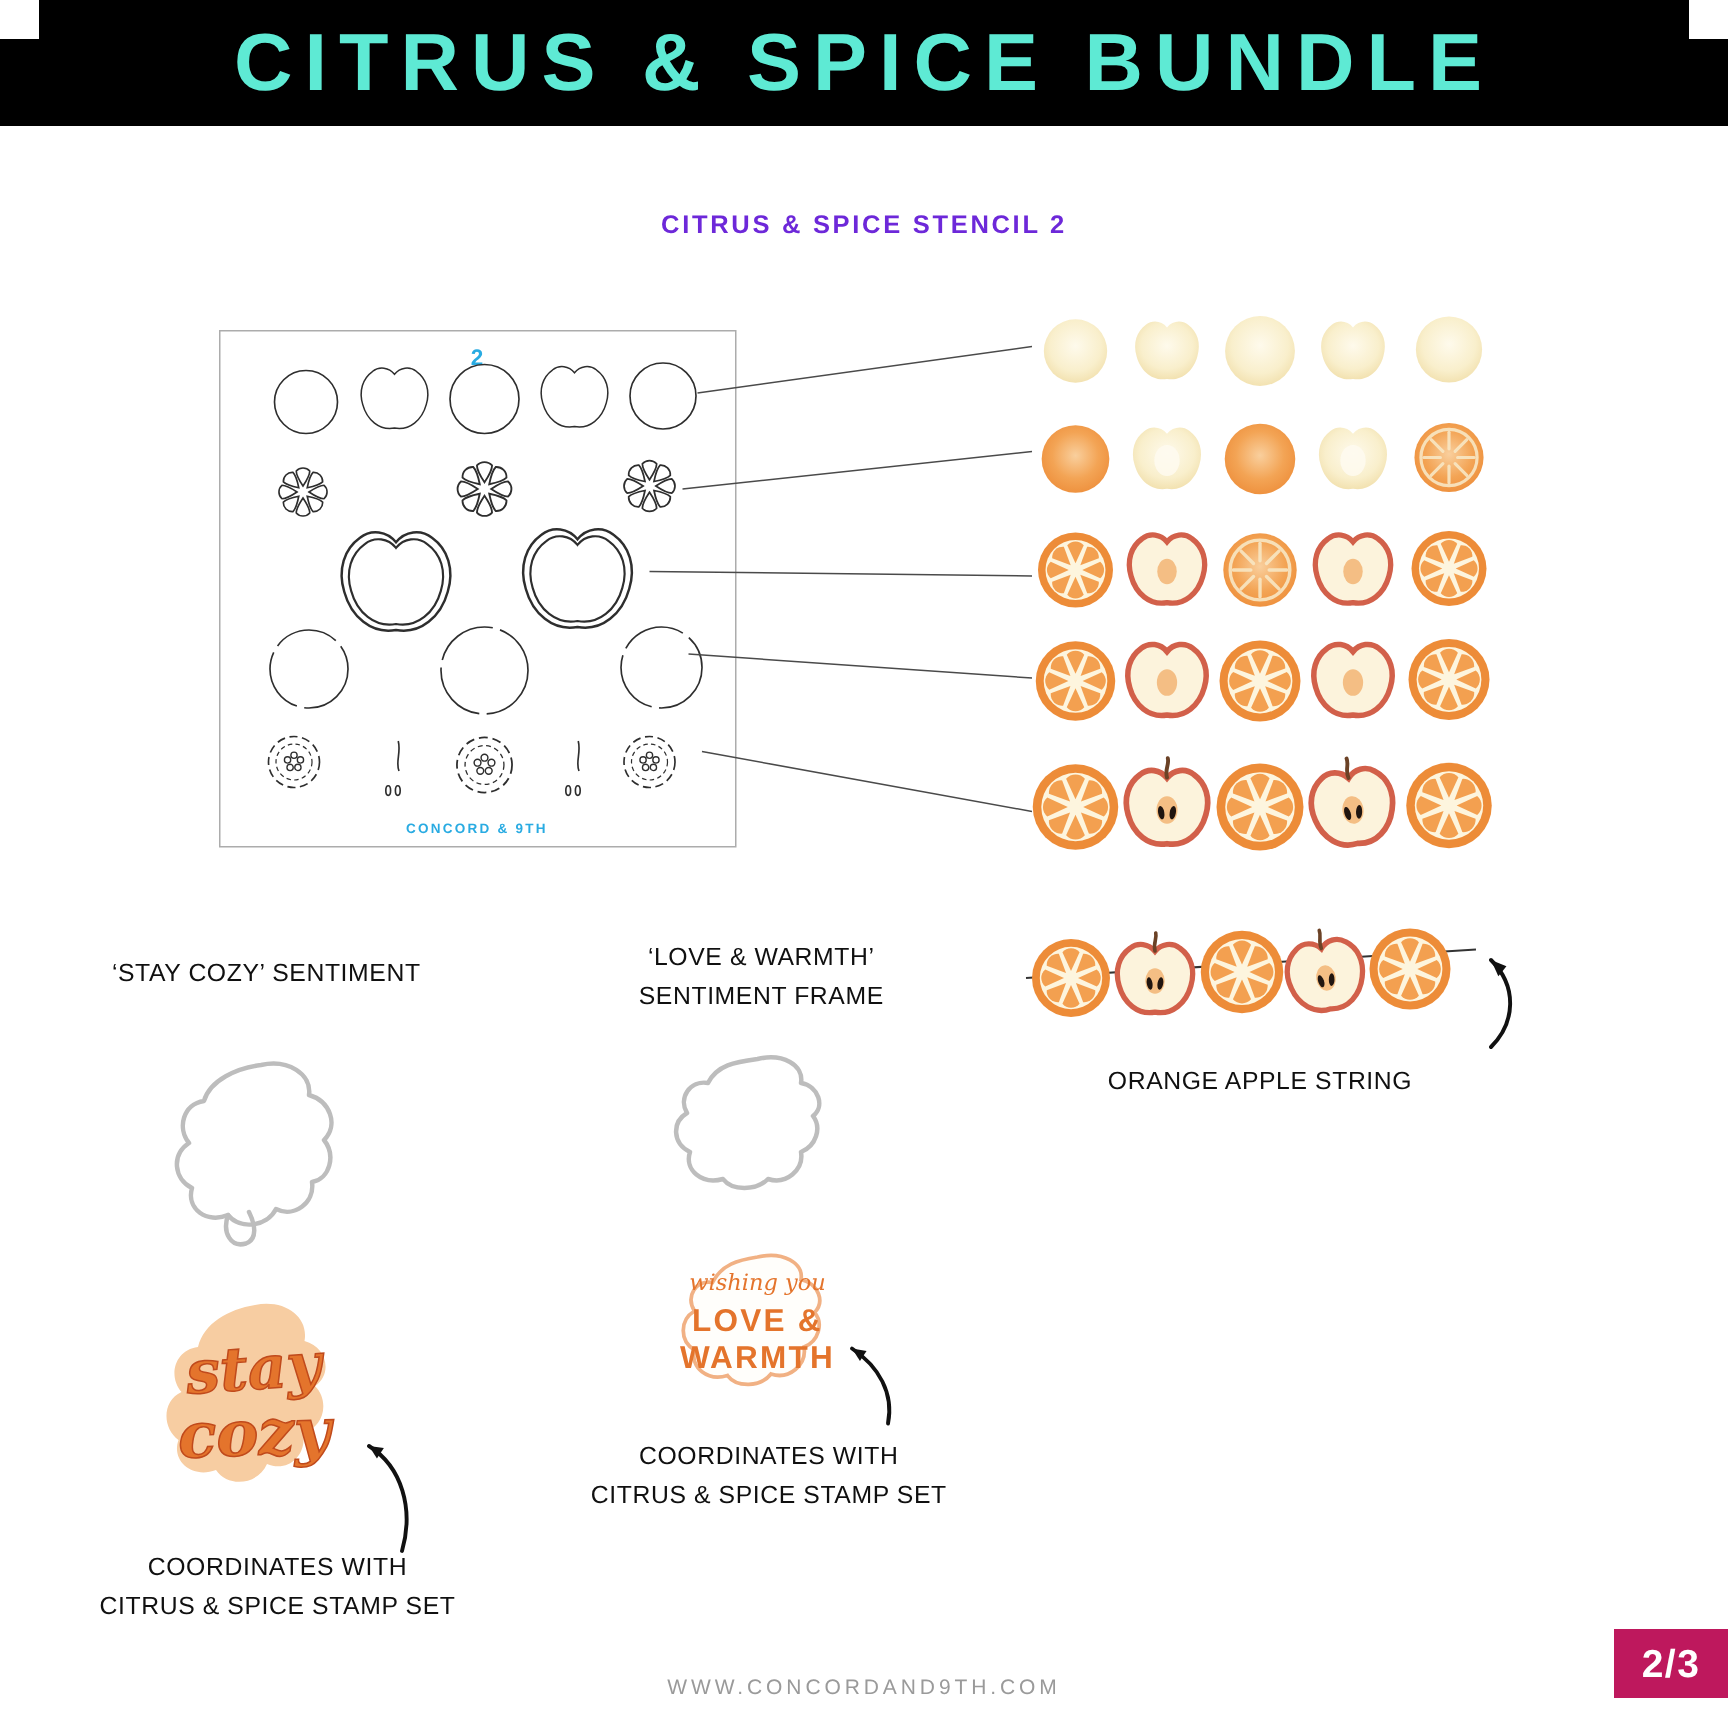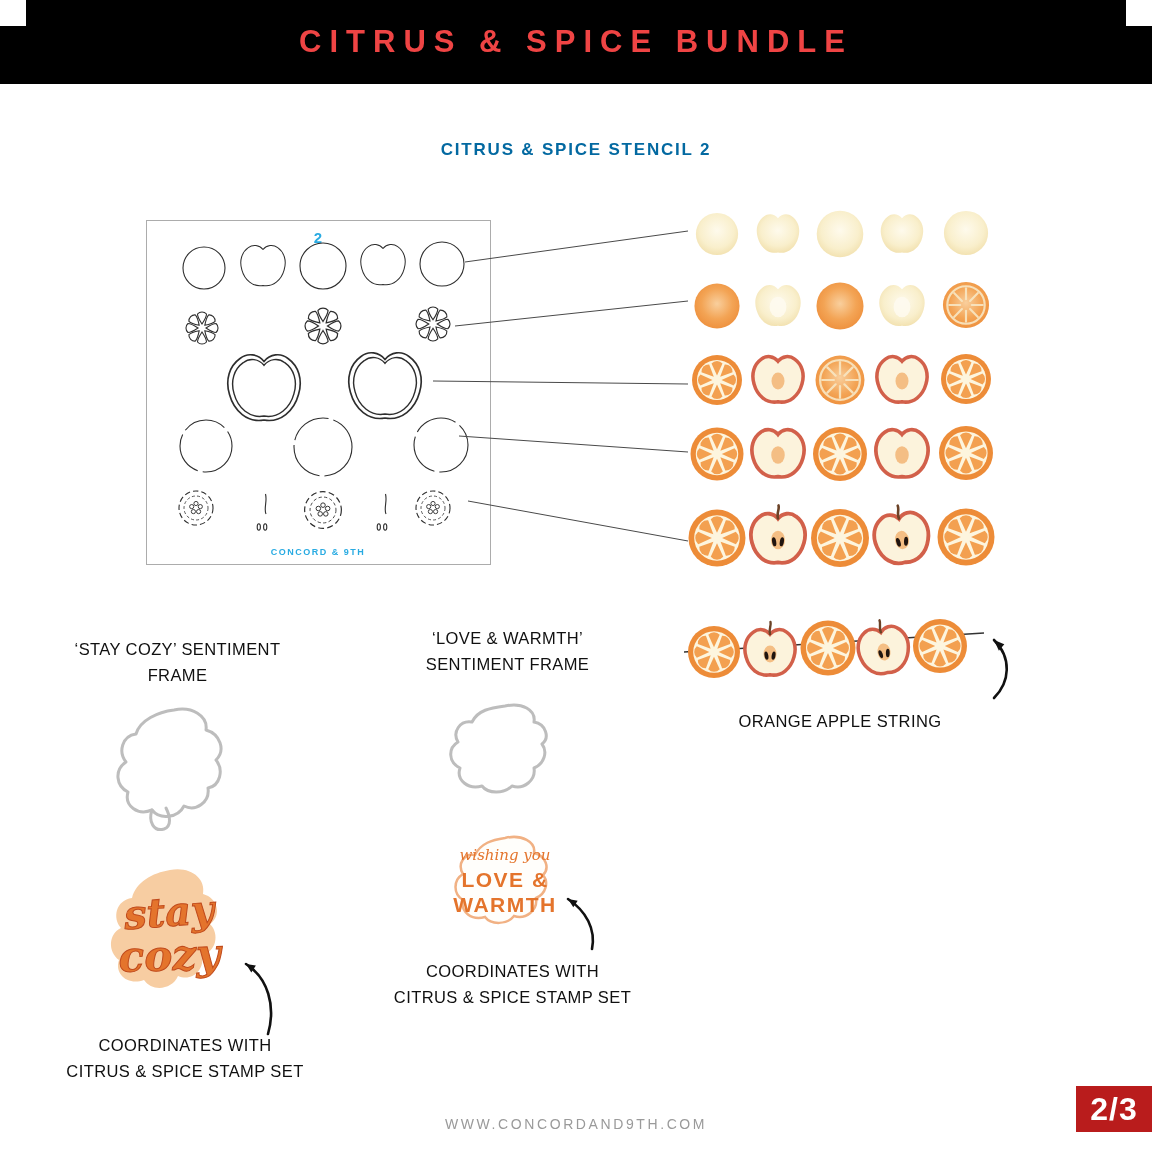--- a/index.html
+++ b/index.html
@@ -1,28 +1,28 @@
 <!DOCTYPE html>
 <html><head>
 <meta charset="utf-8">
 <style>
   *{margin:0;padding:0;box-sizing:border-box}
   html,body{background:#ffffff;font-family:"Liberation Sans",sans-serif}
   #canvas{position:relative;width:1152px;height:1152px;background:#fff;overflow:hidden}
   .abs{position:absolute}
   .banner{left:0;top:0;width:1152px;height:84px;background:#000;display:flex;align-items:center;justify-content:center}
-  .banner .title{color:#ef4444;font-size:31px;font-weight:800;letter-spacing:8px;white-space:nowrap}
+  .banner .title{color:#5eead4;font-size:54px;font-weight:800;letter-spacing:8px;white-space:nowrap}
   .corner{width:26px;height:26px;background:#fff}
-  .section-title{left:0;top:140px;width:1152px;text-align:center;font-size:17px;font-weight:600;letter-spacing:1.8px;color:#0369a1}
+  .section-title{left:0;top:140px;width:1152px;text-align:center;font-size:17px;font-weight:600;letter-spacing:1.8px;color:#6d28d9}
   .stencil-box{left:146px;top:220px;width:345px;height:345px;border:1px solid #ACACAC;background:#fff}
   .sOutline{stroke:#2E2E2E;stroke-width:1.1;fill:none}
   .blueTxt{fill:#29ABE2;font-weight:bold}
   .cap{font-size:16.5px;line-height:26px;letter-spacing:.4px;color:#101010;text-align:center;font-weight:500}
   .footer-url{left:0;top:1116px;width:1152px;text-align:center;font-size:14px;letter-spacing:2.6px;color:#9A9A9A;font-weight:400}
-  .badge{right:0;top:1086px;width:76px;height:46px;background:#b91c1c;color:#fff;display:flex;align-items:center;justify-content:center;font-size:32px;font-weight:700;letter-spacing:1px}
+  .badge{right:0;top:1086px;width:76px;height:46px;background:#be185d;color:#fff;display:flex;align-items:center;justify-content:center;font-size:26px;font-weight:700;letter-spacing:1px}
   .cozyWord{font-family:"DejaVu Serif",serif;font-style:italic;font-weight:bold;fill:#E4742C;stroke:#C04A1C;stroke-width:1px;text-anchor:middle}
   .lwScript{font-family:"DejaVu Serif",serif;font-style:italic;font-size:15px;fill:#E4742C;text-anchor:middle}
   .lwCaps{font-weight:bold;font-size:21px;fill:#E4742C;letter-spacing:1.5px;text-anchor:middle}
 </style>
 </head>
 <body>
 
 <div id="canvas">
 
   <svg width="0" height="0" style="position:absolute" aria-hidden="true">
@@ -296,21 +296,20 @@
       <path d="M312,34 L322.3,38.2 L316.9,44.8 Z" fill="#111"></path>
     </g>
   </svg>
 
   <div class="abs cap" style="left:660px;top:708px;width:360px">
     <div>ORANGE APPLE STRING</div>
   </div>
 
   <div class="abs cap" style="left:65px;top:636px;width:225px">
     <div>‘STAY COZY’ SENTIMENT</div>
-    <div>FRAME</div>
   </div>
 
   <svg class="abs" style="left:112px;top:700px" width="125" height="135" viewBox="0 0 125 135">
     <g stroke="#BDBDBD" stroke-width="3" fill="none" stroke-linejoin="round" stroke-linecap="round">
       <path d="M62,10 C80,6 96,16 94,30 C108,34 114,50 104,60 C112,70 108,86 96,88 C98,102 84,112 72,106 C66,118 48,120 40,110 C26,116 12,106 16,92 C4,86 2,70 14,62 C6,52 10,36 24,34 C28,20 46,12 62,10 Z"></path>
       <path d="M40,110 C36,122 42,132 52,129 C60,126 58,116 54,108"></path>
     </g>
   </svg>
 
   <div class="abs cap" style="left:395px;top:625px;width:225px">

